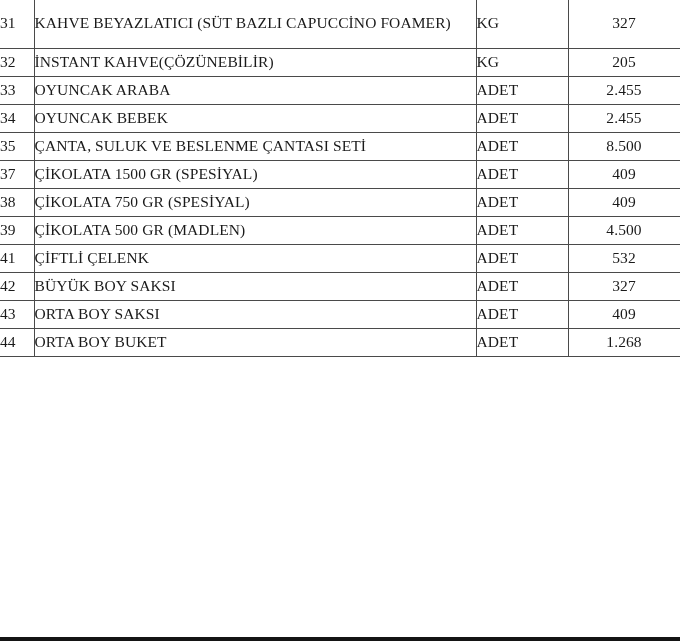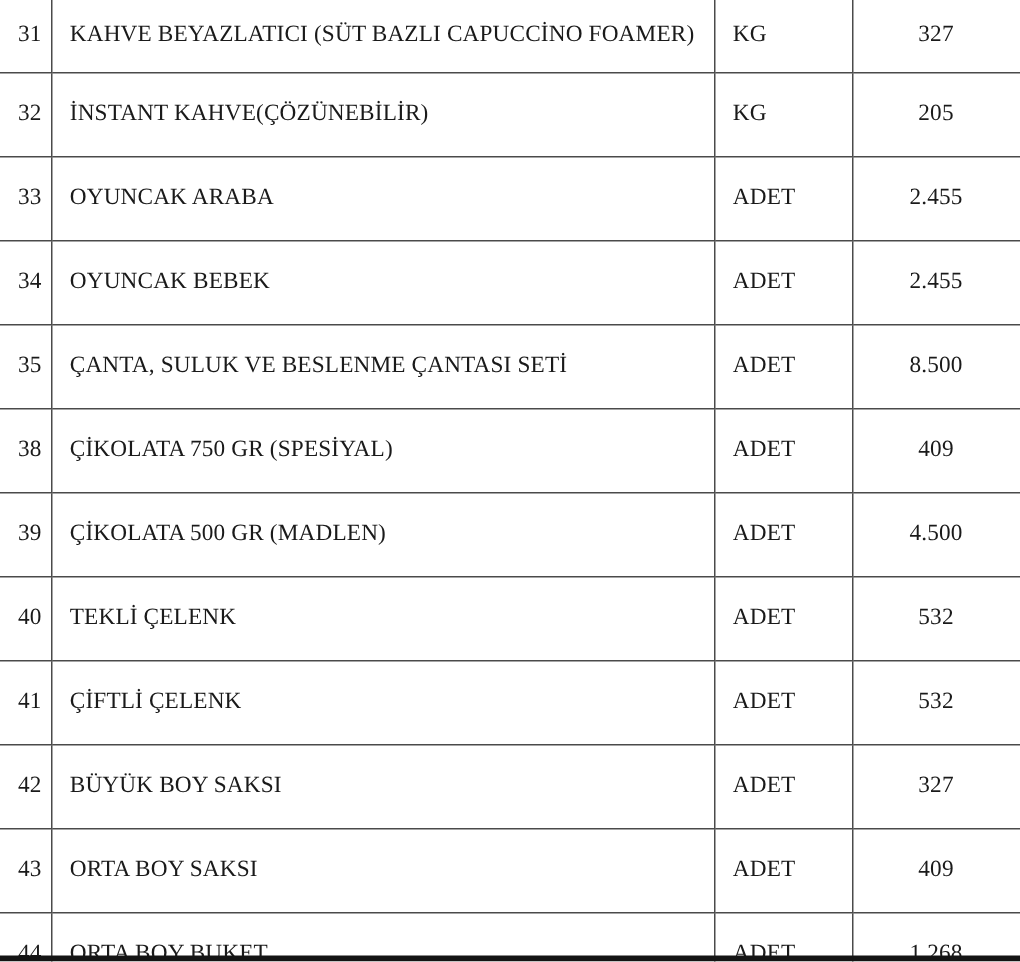--- a/index.html
+++ b/index.html
@@ -20,21 +20,21 @@
     width: 680px;
     border-collapse: collapse;
     table-layout: fixed;
   }
 
   .doc-table td {
     border-top: 1.6px solid #4a4a4a;
     border-bottom: 1.6px solid #4a4a4a;
     border-right: 1.6px solid #4a4a4a;
     border-left: none;
-    padding: 12px;
+    padding: 0;
     vertical-align: middle;
     font-size: 15.5px;
     line-height: 1.22;
     letter-spacing: 0.1px;
   }
 
   
   .doc-table tr:first-child td {
     border-top: none;
   }
@@ -64,21 +64,21 @@
     padding: 0 4px 0 11px;
     text-align: left;
   }
   .cell-qty {
     padding: 0 4px 0 9px;
     text-align: center;
     border-right: none;
   }
 
   .row-tall  { height: 48px; }
-  .row-std   { height: 56px; }
+  .row-std   { height: 28px; }
 
   
   .scan-bottom-bar {
     position: absolute;
     left: 0;
     bottom: 0;
     width: 680px;
     height: 4px;
     background: #141414;
   }
@@ -118,36 +118,36 @@
         <td class="cell-unit">ADET</td>
         <td class="cell-qty">2.455</td>
       </tr>
       <tr class="row-std">
         <td class="cell-no">35</td>
         <td class="cell-name single">ÇANTA, SULUK VE BESLENME ÇANTASI SETİ</td>
         <td class="cell-unit">ADET</td>
         <td class="cell-qty">8.500</td>
       </tr>
       <tr class="row-std">
+        <td class="cell-no">37</td>
+        <td class="cell-name single">ÇİKOLATA 1500 GR (SPESİYAL)</td>
+        <td class="cell-unit">ADET</td>
+        <td class="cell-qty">409</td>
+      </tr>
+      <tr class="row-std">
         <td class="cell-no">38</td>
         <td class="cell-name single">ÇİKOLATA 750 GR (SPESİYAL)</td>
         <td class="cell-unit">ADET</td>
         <td class="cell-qty">409</td>
       </tr>
       <tr class="row-std">
         <td class="cell-no">39</td>
         <td class="cell-name single">ÇİKOLATA 500 GR (MADLEN)</td>
         <td class="cell-unit">ADET</td>
         <td class="cell-qty">4.500</td>
-      </tr>
-      <tr class="row-std">
-        <td class="cell-no">40</td>
-        <td class="cell-name single">TEKLİ ÇELENK</td>
-        <td class="cell-unit">ADET</td>
-        <td class="cell-qty">532</td>
       </tr>
       <tr class="row-std">
         <td class="cell-no">41</td>
         <td class="cell-name single">ÇİFTLİ ÇELENK</td>
         <td class="cell-unit">ADET</td>
         <td class="cell-qty">532</td>
       </tr>
       <tr class="row-std">
         <td class="cell-no">42</td>
         <td class="cell-name single">BÜYÜK BOY SAKSI</td>

